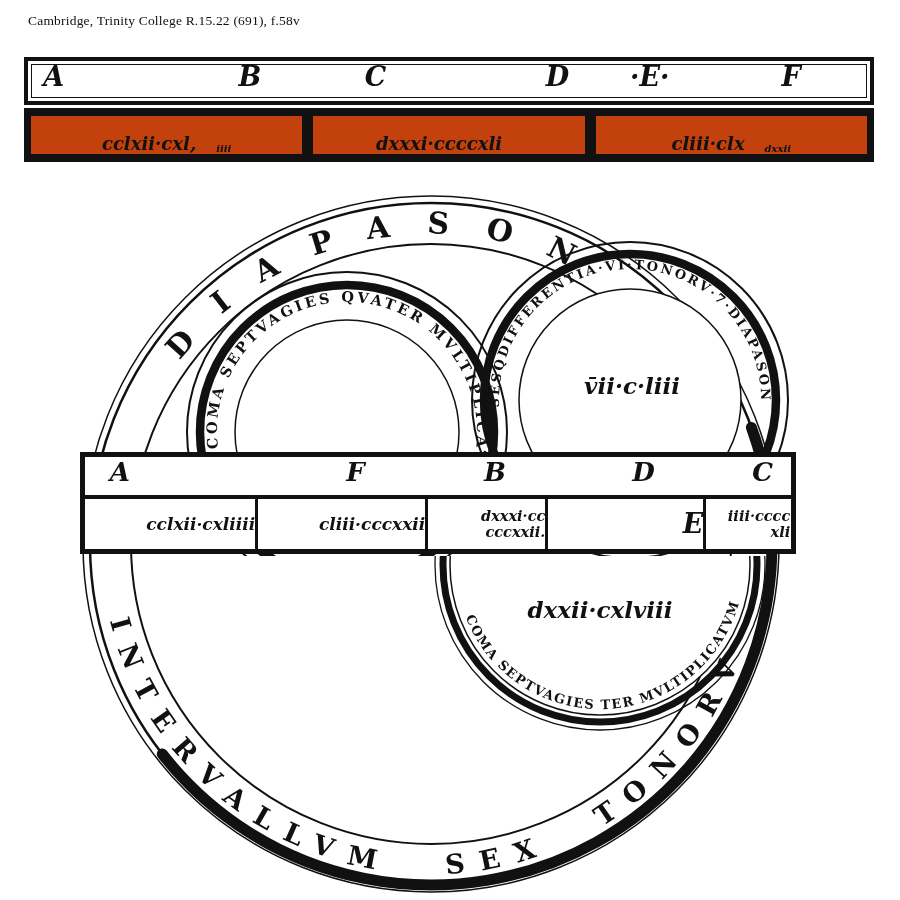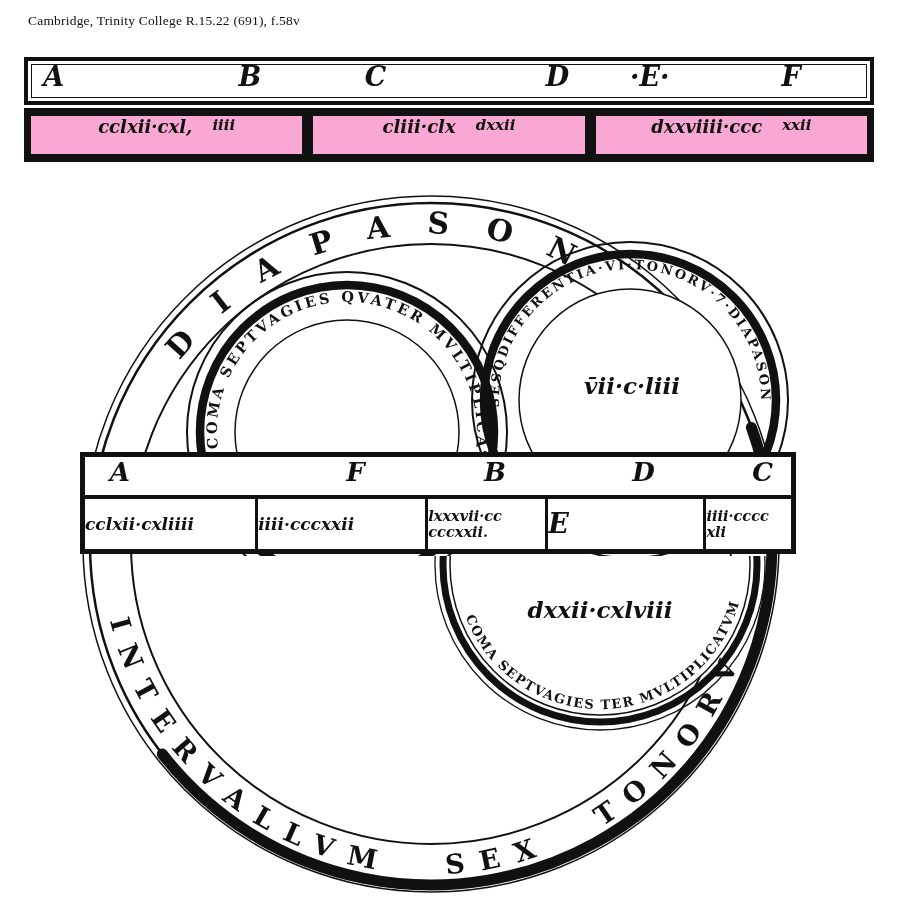--- a/index.html
+++ b/index.html
@@ -11,32 +11,32 @@
   
   .caption{position:absolute;left:28px;top:13px;font-size:13.5px;
     font-family:"Liberation Serif", serif;letter-spacing:.2px}
 
   
   .top-ruler{position:absolute;left:24px;top:57px;width:850px}
   .letters-box{position:relative;height:40px;border:4px solid #111;background:#fff}
   .letters-inner{position:absolute;inset:3px;border:1.5px solid #111;pointer-events:none}
   .tl{position:absolute;top:2px;font-style:italic;font-weight:bold;font-size:27px;line-height:1}
   .values-band{margin-top:3px;background:#111;padding:6px 5px;display:flex;gap:7px}
-  .vcell{flex:1;height:38px;background:#f9a8d4;border:2.5px solid #111;
-    display:flex;align-items:flex-start;justify-content:center;
+  .vcell{flex:1;height:38px;background:#c2410c;border:2.5px solid #111;
+    display:flex;align-items:flex-end;justify-content:center;
     font-style:italic;font-weight:bold;font-size:18px;white-space:nowrap}
-  .vcell sup{font-size:15px;margin-left:20px}
+  .vcell sup{font-size:10px;margin-left:20px}
 
   
   .mid-bar{position:absolute;left:80px;top:452px;width:716px;box-sizing:border-box;
     border:5px solid #111;background:#fff;z-index:5}
   .mb-letters{position:relative;height:38px;border-bottom:4px solid #111;background:#fff}
   .mbl{position:absolute;top:2px;font-style:italic;font-weight:bold;font-size:26px;line-height:1}
   .mb-values{display:flex;height:50px;align-items:stretch;background:#fff}
-  .mbc{display:flex;flex-direction:column;align-items:flex-start;justify-content:center;
+  .mbc{display:flex;flex-direction:column;align-items:flex-end;justify-content:center;
     font-style:italic;font-weight:bold;font-size:17px;line-height:1.1;
     border-left:3px solid #111;box-sizing:border-box;white-space:nowrap}
   .mbc:first-child{border-left:none}
   .mbc.small{font-size:14.5px}
   .mbc.big{font-size:27px}
 
   
   svg{position:absolute;left:0;top:0;z-index:1}
   svg text{fill:#111;font-family:"DejaVu Serif", serif}
   .thin{fill:none;stroke:#111;stroke-width:1.5}
@@ -125,49 +125,49 @@
     <span class="tl" style="left:61.5%">D</span>
     <span class="tl" style="left:71.5%">·E·</span>
     <span class="tl" style="left:89.5%">F</span>
   </div>
   <div class="values-band">
     <div class="vcell">
       <span>cclxii·cxl,</span>
         <sup>iiii</sup>
     </div>
     <div class="vcell">
+      <span>dxxxi·ccccxli</span>
+        <sup></sup>
+    </div>
+    <div class="vcell">
       <span>cliii·clx</span>
         <sup>dxxii</sup>
-    </div>
-    <div class="vcell">
-      <span>dxxviiii·ccc</span>
-        <sup>xxii</sup>
     </div>
   </div>
 </div>
 
 <div class="mid-bar">
   <div class="mb-letters">
     <span class="mbl" style="left:3.5%">A</span>
     <span class="mbl" style="left:37%">F</span>
     <span class="mbl" style="left:56.5%">B</span>
     <span class="mbl" style="left:77.5%">D</span>
     <span class="mbl" style="left:94.5%">C</span>
   </div>
   <div class="mb-values">
     <div class="mbc" style="flex:0 0 24.1%">
       <span>cclxii·cxliiii</span>
         <span></span>
     </div>
     <div class="mbc" style="flex:0 0 24.1%">
-      <span>iiii·cccxxii</span>
+      <span>cliii·cccxxii</span>
         <span></span>
     </div>
     <div class="mbc small" style="flex:0 0 17%">
-      <span>lxxxvii·cc</span>
+      <span>dxxxi·cc</span>
         <span>cccxxii.</span>
     </div>
     <div class="mbc big" style="flex:0 0 22.4%">
       <span>E</span>
         <span></span>
     </div>
     <div class="mbc small" style="flex:0 0 12.3%">
       <span>iiii·cccc</span>
         <span>xli</span>
     </div>

